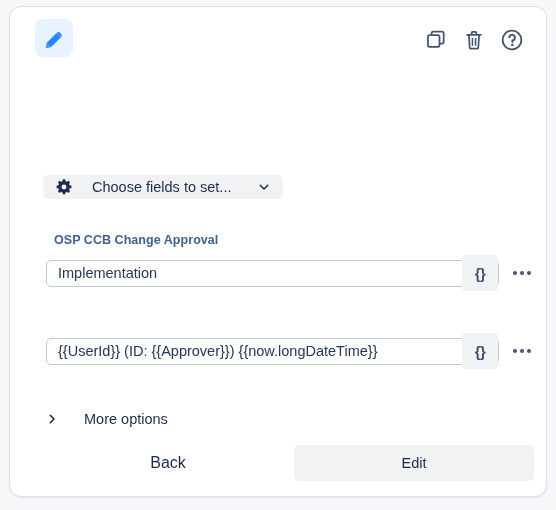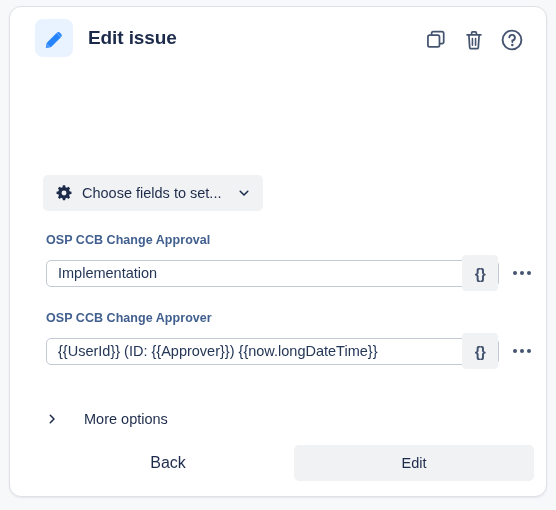--- a/index.html
+++ b/index.html
@@ -92,29 +92,29 @@
     color: #1b4db3;
     text-decoration: underline;
     cursor: pointer;
   }
 
   
   .choose-btn {
     position: absolute;
     left: 33px;
     top: 168px;
-    height: 36px;
+    height: 24px;
     box-sizing: border-box;
     padding: 0 12px 0 12px;
     background: #f1f2f4;
     border: none;
     border-radius: 5px;
     display: flex;
     align-items: center;
-    gap: 9px;
+    gap: 19px;
     cursor: pointer;
     font-family: "Liberation Sans", sans-serif;
   }
   .choose-btn .lbl {
     font-size: 14.5px;
     color: #1d2b4b;
     font-weight: normal;
     white-space: nowrap;
   }
   .choose-btn .chev { margin-left: 7px; display:flex; }
@@ -244,21 +244,20 @@
 
   <div class="header">
     <div class="title-group">
       <span class="app-icon">
         <svg width="22" height="22" viewBox="0 0 24 24" aria-hidden="true">
           <path d="M4.2 17.1 L15.1 6.2 a2.4 2.4 0 0 1 3.4 0 l1.3 1.3 a2.4 2.4 0 0 1 0 3.4 L8.9 21.8 L3.1 22.9 Z" fill="#2684ff"></path>
           <path d="M4.2 17.1 L8.9 21.8 L3.1 22.9 Z" fill="#4c9aff"></path>
           <path d="M14.9 6.4 L19.6 11.1" stroke="#ffffff" stroke-width="0.9" opacity="0.45"></path>
         </svg>
       </span>
-      <span class="title-text">Edit issue</span>
     </div>
 
     <div class="header-actions">
       <span class="hicon">
         <svg width="22" height="22" viewBox="0 0 24 24" aria-hidden="true">
           <rect x="3.2" y="6.8" width="12.6" height="12.6" rx="1.8" fill="none" stroke="#44546f" stroke-width="1.9"></rect>
           <path d="M7.2 6.4 V4.6 a1.8 1.8 0 0 1 1.8-1.8 h9.6 a1.8 1.8 0 0 1 1.8 1.8 v9.6 a1.8 1.8 0 0 1 -1.8 1.8 h-1.8" fill="none" stroke="#44546f" stroke-width="1.9" stroke-linecap="round"></path>
         </svg>
       </span>
       <span class="hicon">
@@ -288,34 +287,33 @@
       </svg>
     </span>
     <span class="lbl">Choose fields to set...</span>
     <span class="chev">
       <svg width="14" height="14" viewBox="0 0 24 24" aria-hidden="true">
         <path d="M5.5 9 L12 15.4 L18.5 9" fill="none" stroke="#1d2b4b" stroke-width="2.6" stroke-linecap="round" stroke-linejoin="round"></path>
       </svg>
     </span>
   </button>
 
-  <div class="field-label" style="top:226px;">OSP CCB Change Approval</div>
+  <div class="field-label" style="top:226px;margin-left:8px;">OSP CCB Change Approval</div>
   <div class="input-row" style="top:251px;">
     <div class="input-wrap">
       <div class="input-val" placeholder="">Implementation</div>
       <div class="brace-btn">{}</div>
     </div>
     <div class="dots-btn">
       <i></i>
       <i></i>
       <i></i>
     </div>
   </div>
 
-  <div class="field-label" style="top:304px;">OSP CCB Change Approver</div>
   <div class="input-row" style="top:329px;">
     <div class="input-wrap">
       <div class="input-val" placeholder="">{{UserId}}  (ID: {{Approver}})  {{now.longDateTime}}</div>
       <div class="brace-btn">{}</div>
     </div>
     <div class="dots-btn">
       <i></i>
       <i></i>
       <i></i>
     </div>

